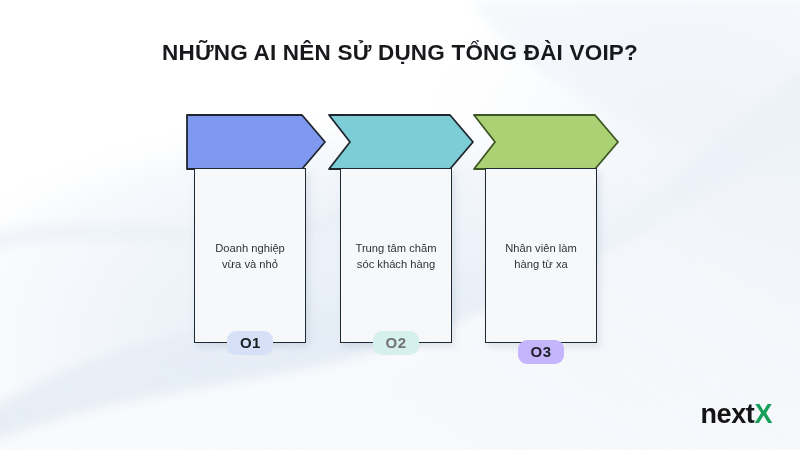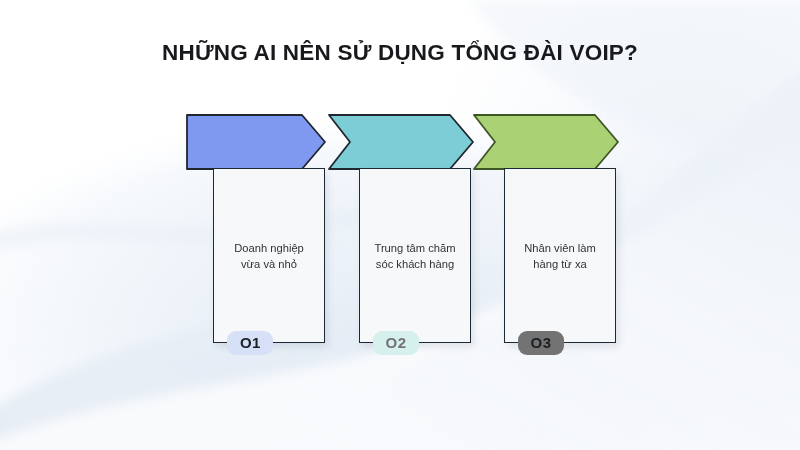--- a/index.html
+++ b/index.html
@@ -114,21 +114,20 @@
   .panel {
     position: absolute;
     top: 54px;
     left: 6px;
     width: 112px;
     height: 175px;
     background: #f7f8f9;
     border: 1.6px solid #1e2a33;
     box-sizing: border-box;
     box-shadow: 3px 4px 7px rgba(120,135,155,0.18);
-    margin-left: 19px;
   }
   .step.s1 .panel { left: 8px; }
 
   .panel-text {
     position: absolute;
     left: 0;
     right: 0;
     top: 50%;
     transform: translateY(-50%);
     padding: 0 6px;
@@ -243,19 +242,22 @@
         <svg viewBox="0 0 146 56" preserveAspectRatio="none">
           <polygon id="chev3-shape" points="1,1 122,1 145,28 122,55 1,55 22,28" stroke-width="1.8" stroke-linejoin="round" fill="#abd175" stroke="#3e5524"></polygon>
         </svg>
       </div>
       <div class="panel" style="background: rgb(247, 248, 249);">
         <div class="panel-text">
           <span>Nhân viên làm</span><br>
           <span>hàng từ xa</span>
         </div>
       </div>
-      <div class="badge" id="badge3" style="background: #737373; color: rgb(27, 32, 36);">O3</div>
+      <div class="badge" id="badge3" style="background: #c4b5fd; color: rgb(27, 32, 36); margin-top: 9px;">O3</div>
     </div>
 
   </div>
 
+  <div class="logo">
+    <span class="lead" style="color: rgb(20, 20, 20);">next</span><span class="mark" style="color: rgb(24, 160, 90);">X</span>
+  </div>
 
 </div>
 
 </body></html>

